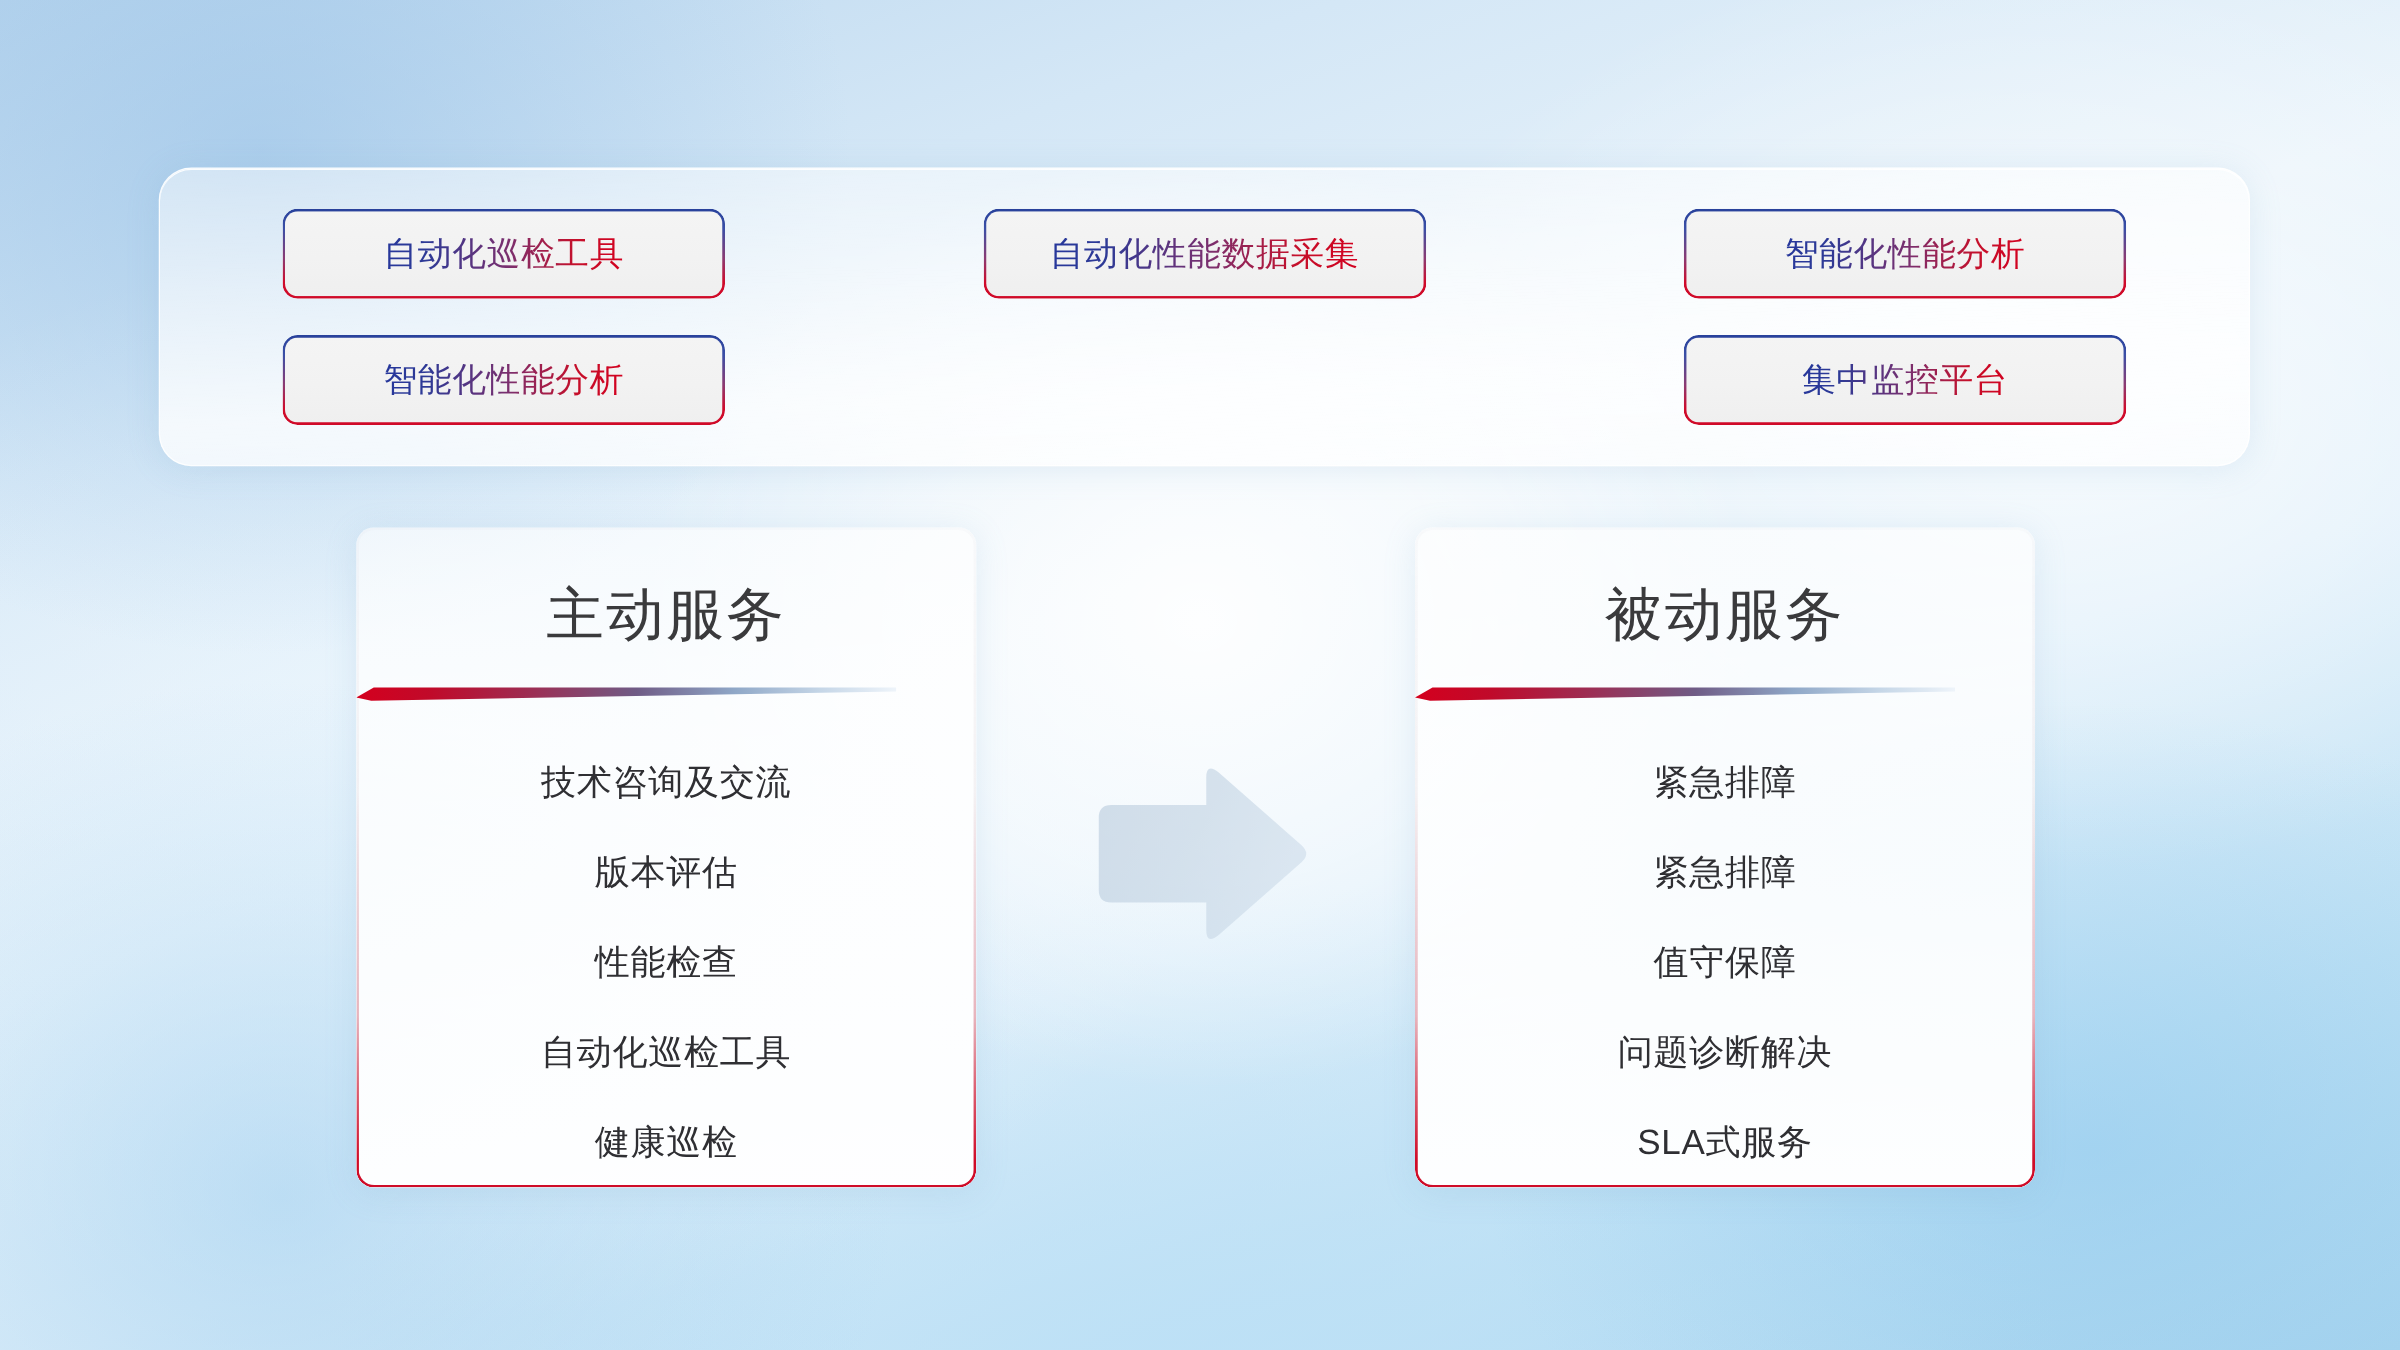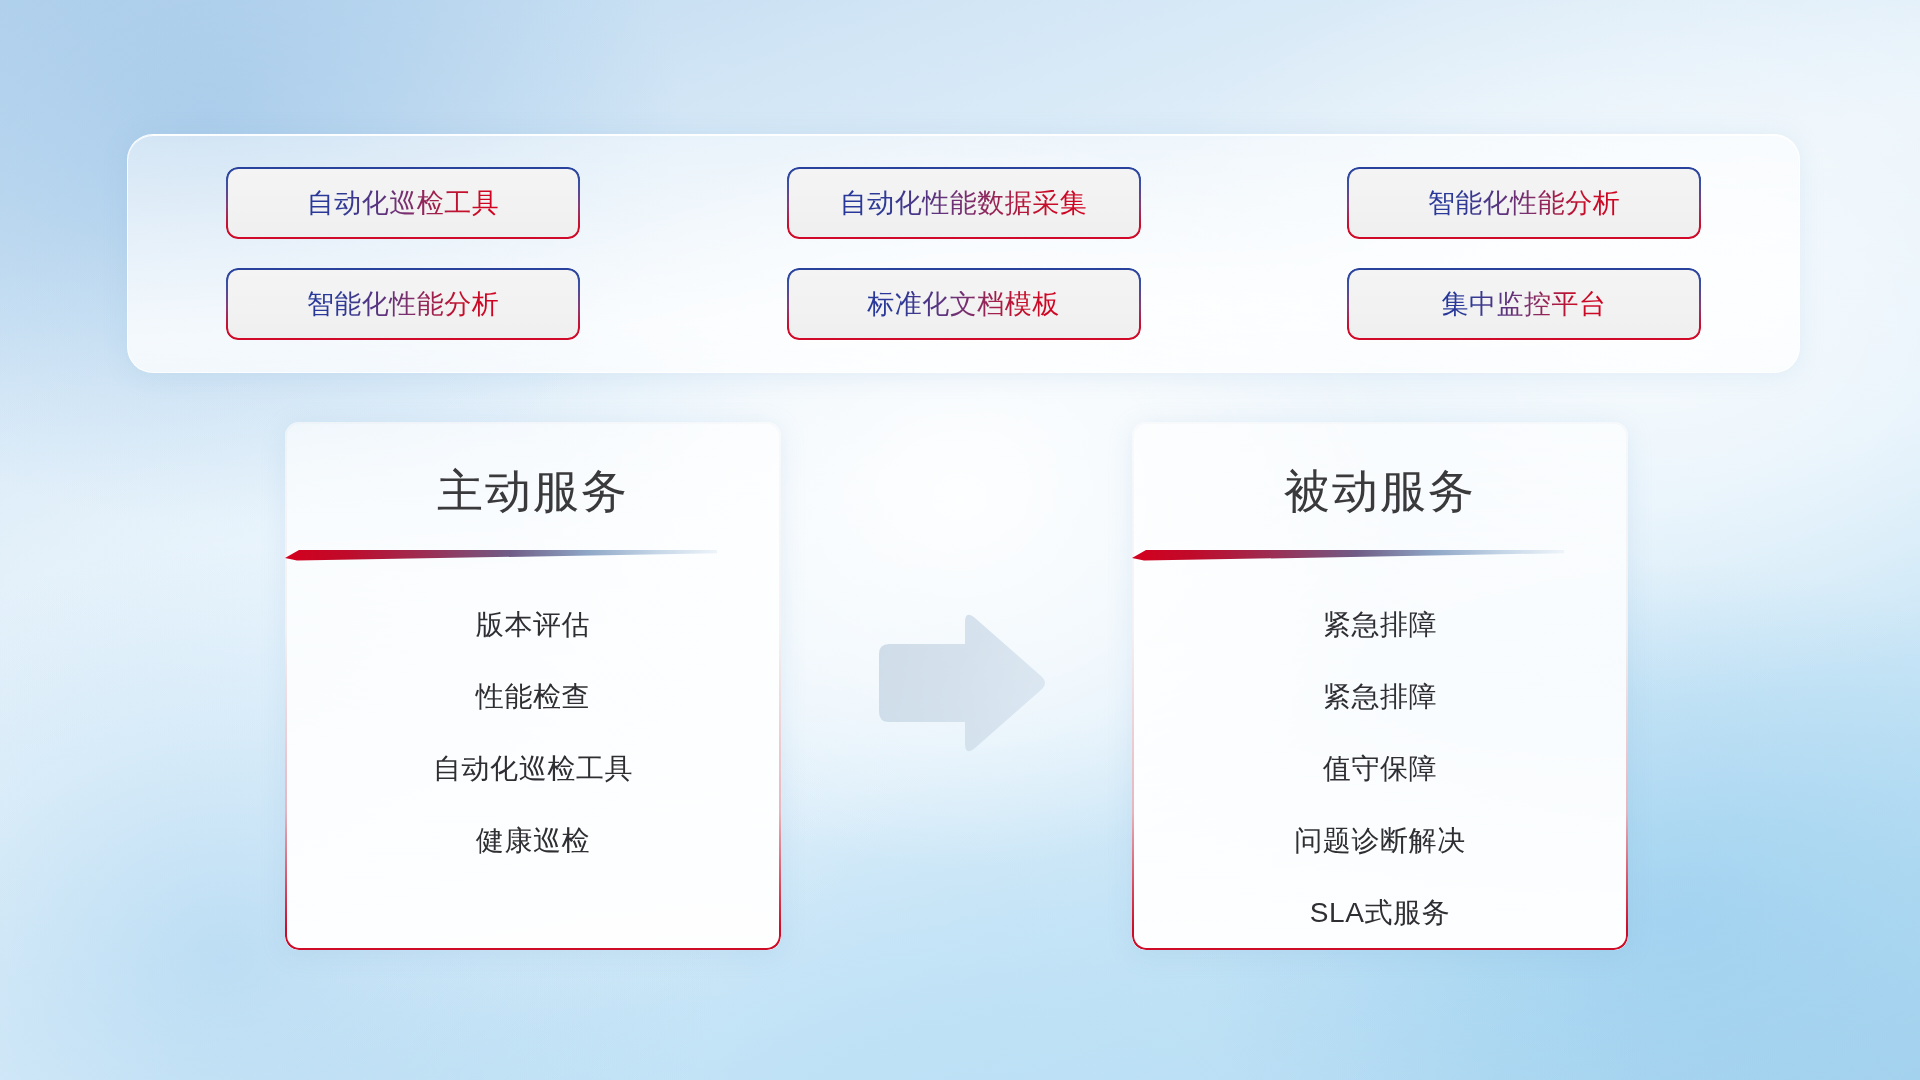--- a/index.html
+++ b/index.html
@@ -165,23 +165,20 @@
       <span class="pill-label">自动化性能数据采集</span>
     </div>
     <div class="pill">
       <span class="pill-label">智能化性能分析</span>
     </div>
   </div>
 
   <div class="pill-row r2">
     <div class="pill">
       <span class="pill-label">智能化性能分析</span>
-    </div>
-    <div class="pill">
-      <span class="pill-label">标准化文档模板</span>
     </div>
     <div class="pill">
       <span class="pill-label">集中监控平台</span>
     </div>
   </div>
 
 </div>
 
 <svg id="flow-arrow" viewBox="0 0 180 148">
   <defs>
@@ -206,20 +203,21 @@
         <stop offset="52%" stop-color="#6f5c86"></stop>
         <stop offset="70%" stop-color="#8fa7c7"></stop>
         <stop offset="86%" stop-color="#c5d6e7"></stop>
         <stop offset="100%" stop-color="#eef4fa"></stop>
       </linearGradient>
     </defs>
     <path d="M0 11 L14 3 L432 3 L432 6.2 L12 13.6 Z" fill="url(#divGradA)"></path>
   </svg>
 
   <div class="card-list">
+    <div class="card-list-item">技术咨询及交流</div>
     <div class="card-list-item">版本评估</div>
     <div class="card-list-item">性能检查</div>
     <div class="card-list-item">自动化巡检工具</div>
     <div class="card-list-item">健康巡检</div>
   </div>
 </div>
 
 <div class="card" id="card-passive">
   <div class="card-title">被动服务</div>
 

